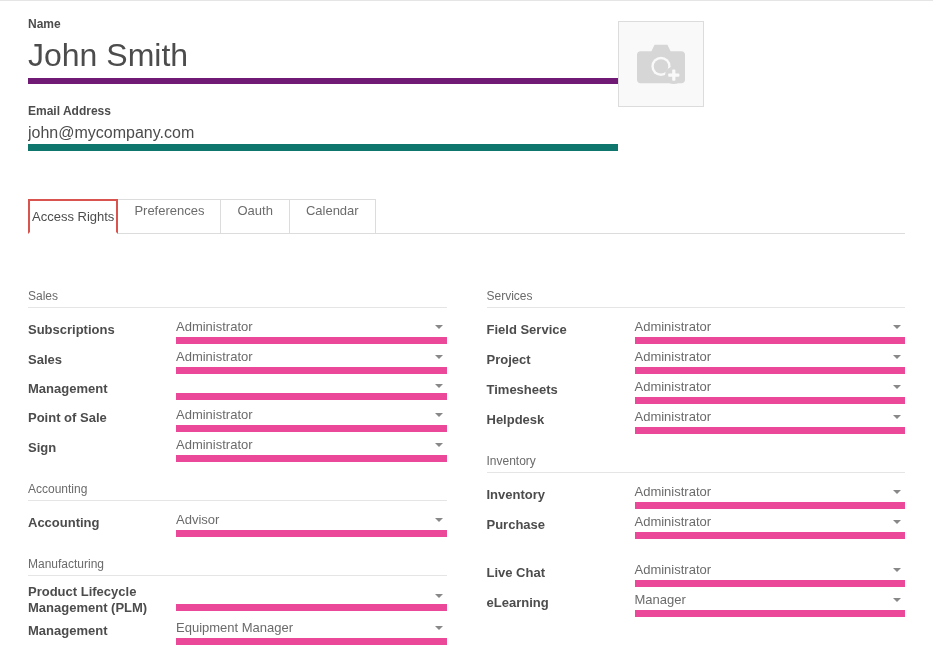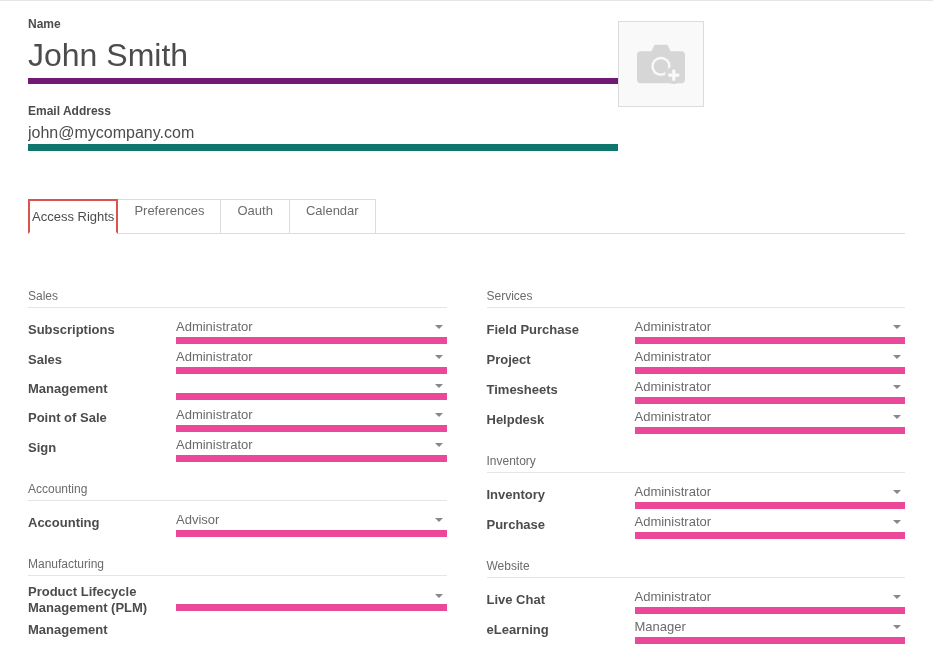--- a/index.html
+++ b/index.html
@@ -218,28 +218,29 @@
           </div>
         </div>
         <div class="section">
           <div class="section-title">Manufacturing</div>
           <div class="row">
             <div class="row-label">Product Lifecycle Management (PLM)</div>
             <div class="row-select"><span class="row-select-value"></span><span class="row-select-caret"></span></div>
           </div>
           <div class="row">
             <div class="row-label">Management</div>
+            <div class="row-select"><span class="row-select-value">Equipment Manager</span><span class="row-select-caret"></span></div>
           </div>
         </div>
       </div>
     <div class="col" id="right-col">
         <div class="section">
           <div class="section-title">Services</div>
           <div class="row">
-            <div class="row-label">Field Purchase</div>
+            <div class="row-label">Field Service</div>
             <div class="row-select"><span class="row-select-value">Administrator</span><span class="row-select-caret"></span></div>
           </div>
           <div class="row">
             <div class="row-label">Project</div>
             <div class="row-select"><span class="row-select-value">Administrator</span><span class="row-select-caret"></span></div>
           </div>
           <div class="row">
             <div class="row-label">Timesheets</div>
             <div class="row-select"><span class="row-select-value">Administrator</span><span class="row-select-caret"></span></div>
           </div>
@@ -253,21 +254,20 @@
           <div class="row">
             <div class="row-label">Inventory</div>
             <div class="row-select"><span class="row-select-value">Administrator</span><span class="row-select-caret"></span></div>
           </div>
           <div class="row">
             <div class="row-label">Purchase</div>
             <div class="row-select"><span class="row-select-value">Administrator</span><span class="row-select-caret"></span></div>
           </div>
         </div>
         <div class="section">
-          <div class="section-title">Website</div>
           <div class="row">
             <div class="row-label">Live Chat</div>
             <div class="row-select"><span class="row-select-value">Administrator</span><span class="row-select-caret"></span></div>
           </div>
           <div class="row">
             <div class="row-label">eLearning</div>
             <div class="row-select"><span class="row-select-value">Manager</span><span class="row-select-caret"></span></div>
           </div>
         </div>
       </div>

